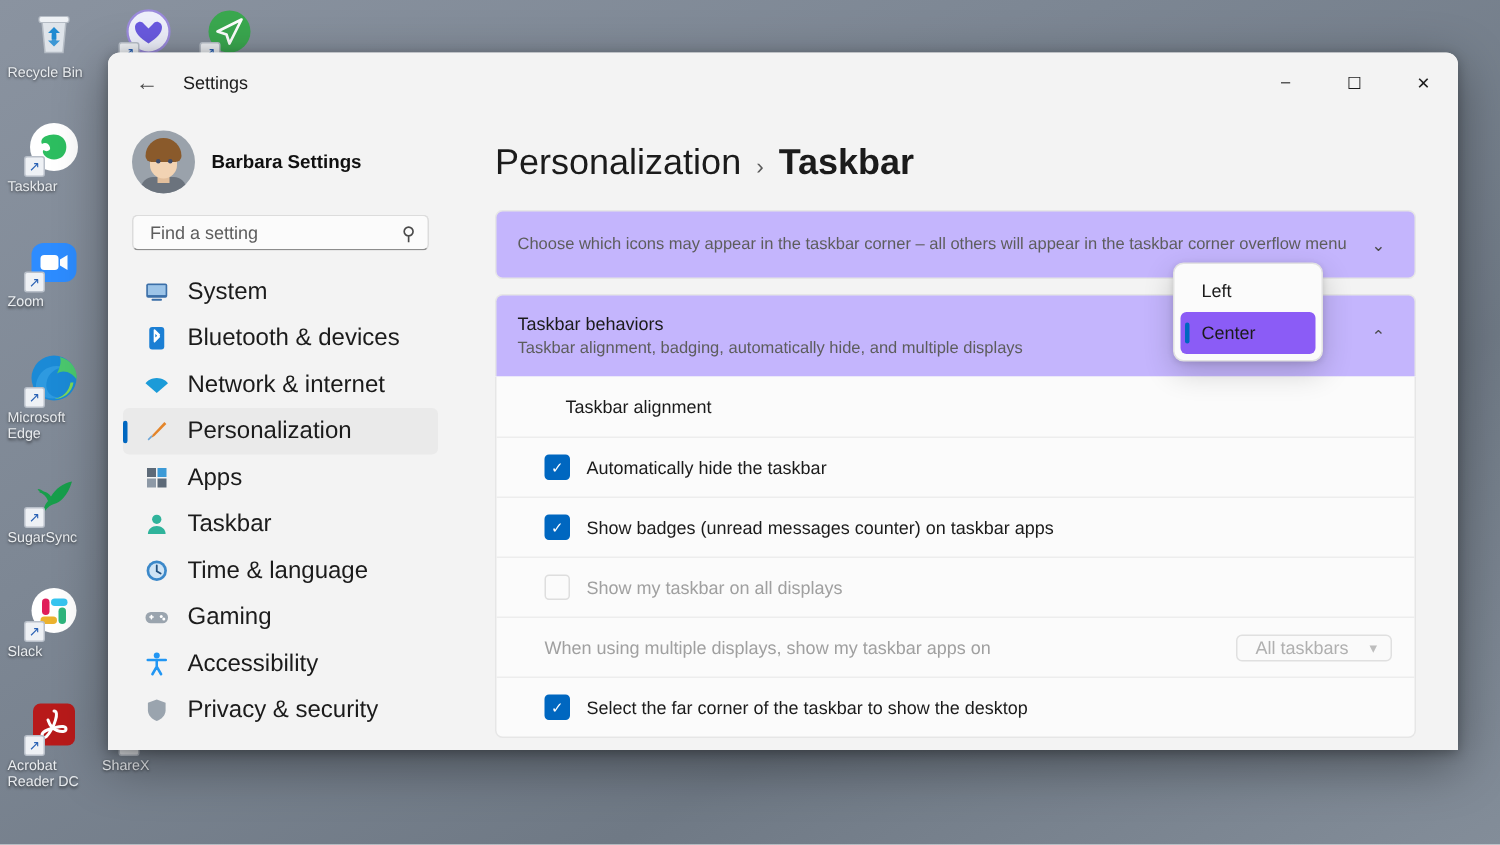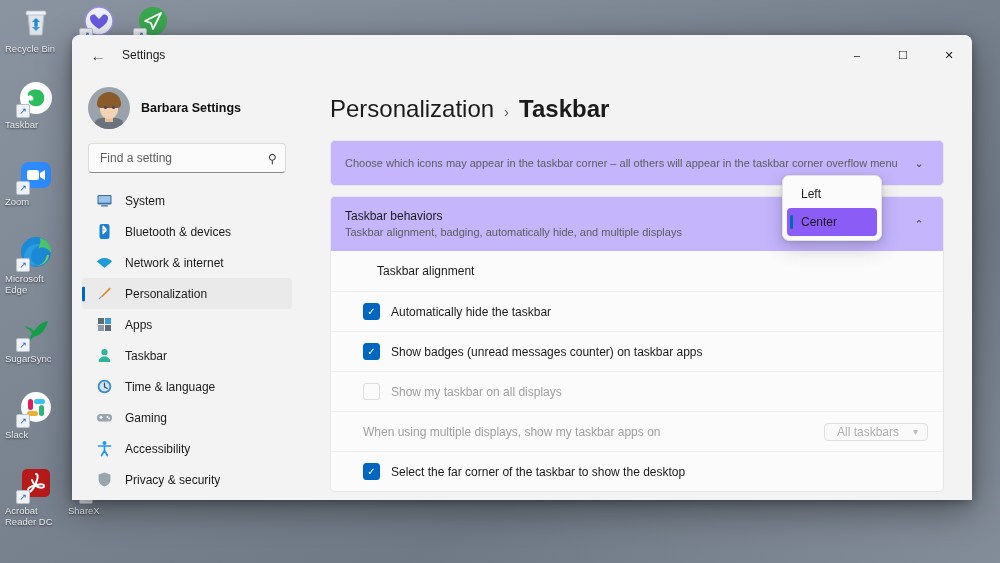--- a/index.html
+++ b/index.html
@@ -108,21 +108,21 @@
   .av-hair { position:absolute; left:9px; top:5px; width:24px; height:16px; background:#8a5a2b; border-radius:12px 12px 4px 4px; }
   .av-face { position:absolute; left:12px; top:13px; width:18px; height:19px; background:#f2d3b3; border-radius:9px 9px 10px 10px; }
   .av-eye { position:absolute; top:19px; width:3px; height:3px; background:#3b4a6b; border-radius:50%; }
   .av-eye.l { left:16px; } .av-eye.r { left:24px; }
   .av-body { position:absolute; left:6px; bottom:0; width:30px; height:11px; background:#6b737d; border-radius:8px 8px 0 0; }
   .av-neck { position:absolute; left:17px; bottom:7px; width:8px; height:7px; background:#e3bf9c; }
   .profile-name { font-size: 12.5px; font-weight: bold; color: #101010; }
 
   .search-wrap { padding: 0 6px 10px 6px; }
   .search-box {
-    height: 30px;
+    height: 24px;
     background: #fbfbfb;
     border: 1px solid #dcdcdc;
     border-bottom-color: #8c8c8c;
     border-radius: 4px;
     display: flex; align-items: center;
     padding: 0 8px 0 11px;
   }
   .search-box input {
     flex: 1 1 auto;
     border: 0; outline: 0; background: transparent;
@@ -143,21 +143,21 @@
     margin-bottom: 0px;
   }
   .nav-item.active { background: #eaeaea; }
   .nav-item.active::before {
     content: "";
     position: absolute; left: 0; top: 50%; transform: translateY(-50%);
     width: 3px; height: 15px;
     background: #0067c0; border-radius: 2px;
   }
   .nav-ico { width: 17px; height: 17px; flex: 0 0 17px; position: relative; }
-  .nav-label { font-size: 12px; color: #1b1b1b; }
+  .nav-label { font-size: 16px; color: #1b1b1b; }
 
   
   .content {
     flex: 1 1 auto;
     background: #f3f3f3;
     padding: 20px 28px 0 28px;
     overflow: hidden;
     position: relative;
   }
   .breadcrumb {

